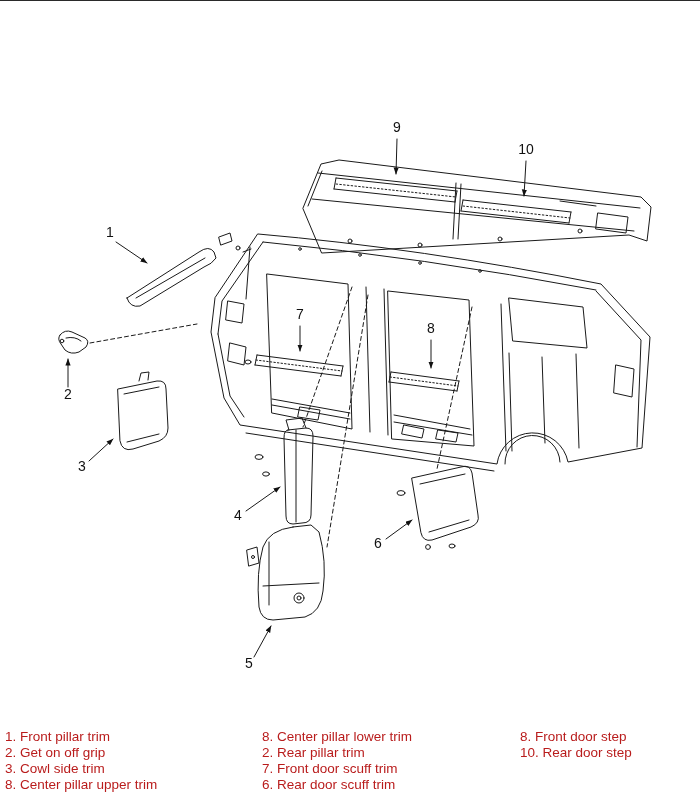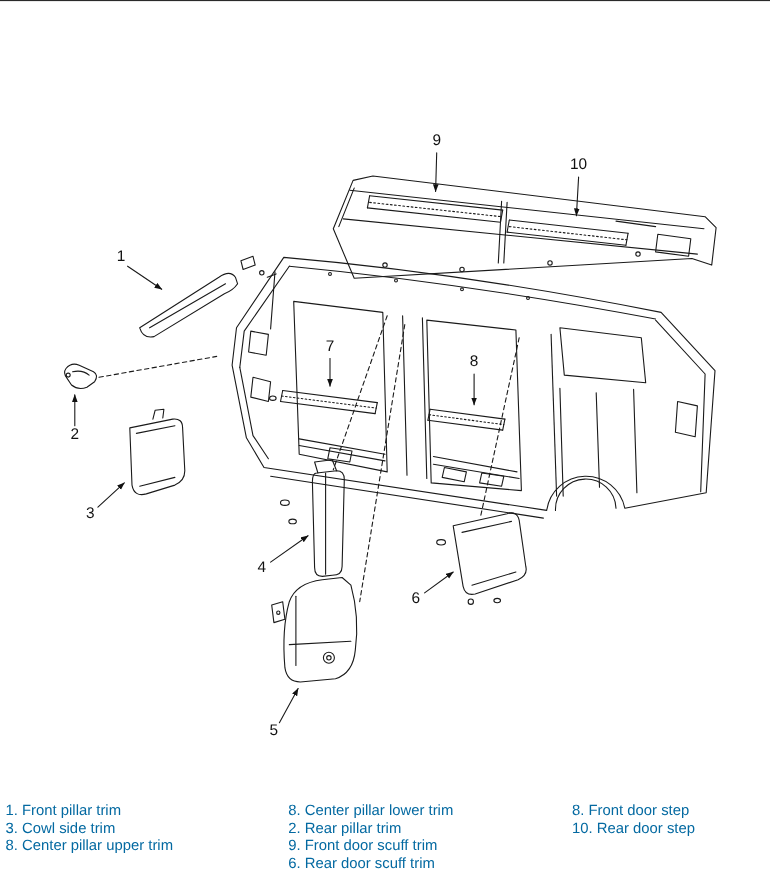--- a/index.html
+++ b/index.html
@@ -12,21 +12,21 @@
   
   .ln path,.ln line,.ln circle,.ln ellipse,.ln rect{
     stroke:#1a1a1a;fill:none;stroke-width:1;stroke-linecap:round;stroke-linejoin:round;
   }
   .hatch7{stroke-width:7;stroke-dasharray:1.6 2.2;}
   .hatch6{stroke-width:6;stroke-dasharray:1.5 2.1;}
   .dash{stroke-dasharray:4 3;stroke-width:0.9;}
   .leader{marker-end:url(#arr);}
   .callout{font-size:14px;fill:#111;font-family:"Liberation Sans",sans-serif;text-anchor:middle;}
   
-  .legend{display:flex;align-items:flex-start;padding:6px 0 0 5px;font-size:13.5px;color:#0369a1;}
+  .legend{display:flex;align-items:flex-start;padding:6px 0 0 5px;font-size:13.5px;color:#b91c1c;}
   .legend .col{display:flex;flex-direction:column;line-height:16px;}
   .legend .c1{width:257px;}
   .legend .c2{width:258px;}
   .legend .c3{flex:1;}
 </style>
 </head>
 <body>
 
 <div class="top-rule"></div>
 
@@ -202,26 +202,27 @@
     <text class="callout" x="431" y="332">8</text>
     <text class="callout" x="397" y="131">9</text>
     <text class="callout" x="526" y="153">10</text>
   </g>
 </svg>
 </div>
 
 <div class="legend">
   <div class="col c1">
     <div>1. Front pillar trim</div>
+    <div>2. Get on off grip</div>
     <div>3. Cowl side trim</div>
     <div>8. Center pillar upper trim</div>
   </div>
   <div class="col c2">
     <div>8. Center pillar lower trim</div>
     <div>2. Rear pillar trim</div>
-    <div>9. Front door scuff trim</div>
+    <div>7. Front door scuff trim</div>
     <div>6. Rear door scuff trim</div>
   </div>
   <div class="col c3">
     <div>8. Front door step</div>
     <div>10. Rear door step</div>
   </div>
 </div>
 
 </body></html>

